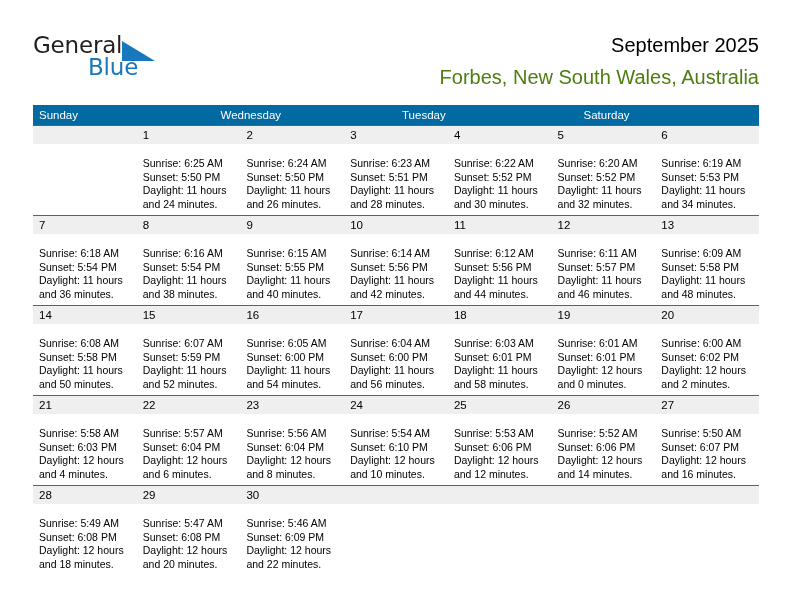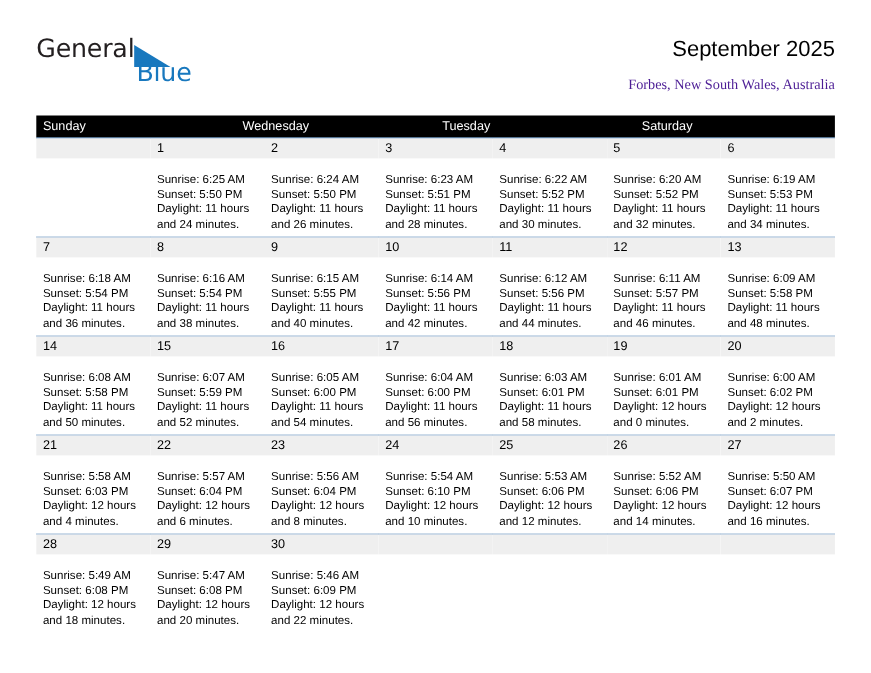--- a/index.html
+++ b/index.html
@@ -52,21 +52,20 @@
   .logo-blue {
     position: absolute;
     left: 55px;
     top: 22px;
     font-size: 23px;
     letter-spacing: -0.2px;
     color: #1878be;
     line-height: 26px;
     font-family: "DejaVu Sans", sans-serif;
     font-weight: 400;
-    margin-left: 36px;
   }
   .logo-triangle {
     position: absolute;
     left: 89px;
     top: 9px;
     width: 0;
     height: 0;
     border-left: 33px solid transparent;
     border-bottom: 20px solid #1878be;
     transform: scaleX(-1);
@@ -79,40 +78,39 @@
     text-align: right;
   }
   .cal-title {
     font-size: 20px;
     line-height: 34px;
     color: #000000;
     font-weight: 400;
     white-space: nowrap;
   }
   .cal-subtitle {
-    font-size: 13px;
+    font-size: 20px;
     line-height: 22px;
-    color: #4c1d95;
+    color: #4d7c0f;
     font-weight: 400;
     white-space: nowrap;
     margin-top: 4px;
-    font-family: Liberation Serif, serif;
   }
 
   
   .calendar {
     position: absolute;
     left: 33px;
     top: 105px;
     width: 726px;
   }
 
   .weekdays {
     display: flex;
-    background: #000000;
+    background: #0369a1;
     height: 20px;
   }
   .weekday {
     flex: 1 1 0;
     color: #ffffff;
     font-size: 11.5px;
     line-height: 20px;
     padding-left: 6px;
     box-sizing: border-box;
     white-space: nowrap;

